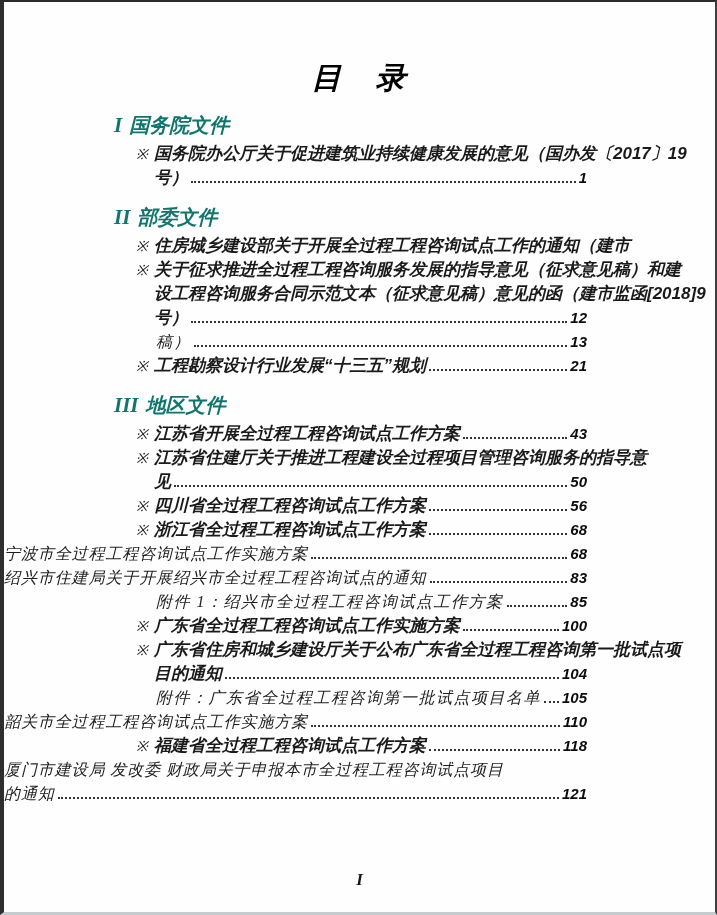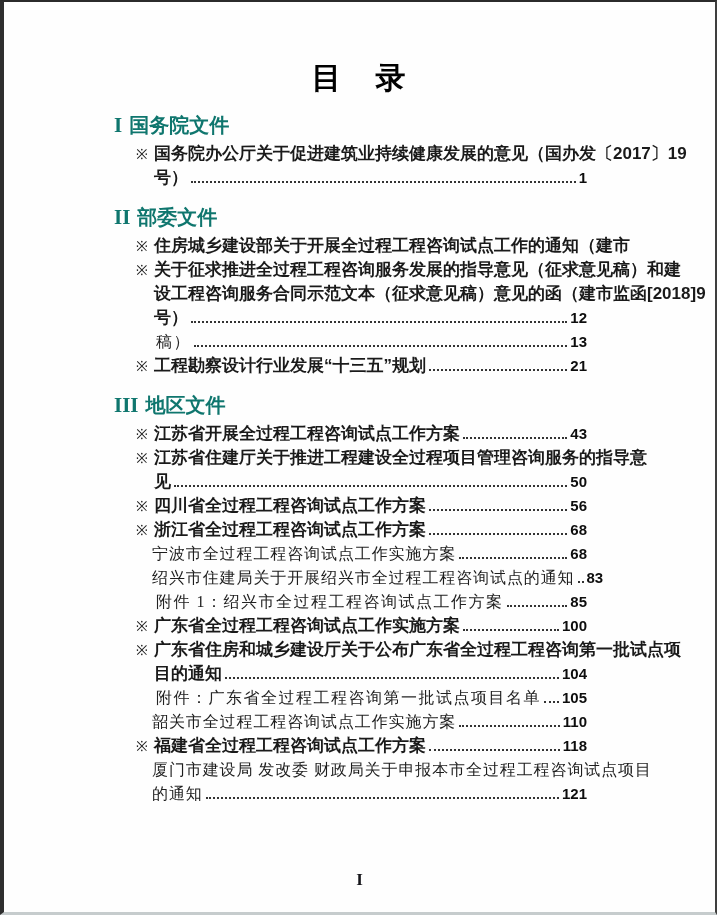--- a/index.html
+++ b/index.html
@@ -8,20 +8,21 @@
     width: 717px; height: 915px;
     box-sizing: border-box;
     background: #fefefe;
     border-left: 4px solid #2e2e2e;
     border-top: 2px solid #2b2b2b;
     border-right: 2px solid #3e3e3e;
     border-bottom: 3px solid #c6cccd;
     overflow: hidden;
     font-family: "Liberation Sans", sans-serif;
     color: #111;
+    font-style: italic;
   }
   .doc-title {
     margin: 56px 0 8px 0;
     line-height: 40px;
     text-align: center;
     font-size: 30px;
     font-weight: bold;
     letter-spacing: 2px;
     color: #000;
   }
@@ -52,21 +53,20 @@
   .l1 .row.cont { margin-left: 18px; }
   .marker {
     display: inline-block;
     width: 18px;
     flex: 0 0 18px;
     font-size: 14px;
     font-weight: normal;
     color: #222;
   }
   .l2 {
-    padding-left: 148px;
     font-family: "Liberation Serif", serif;
     font-weight: normal;
     font-size: 16px;
     letter-spacing: 0.9px;
     color: #1d1d1d;
   }
   .l3 {
     padding-left: 152px;
     font-family: "Liberation Serif", serif;
     font-weight: normal;

